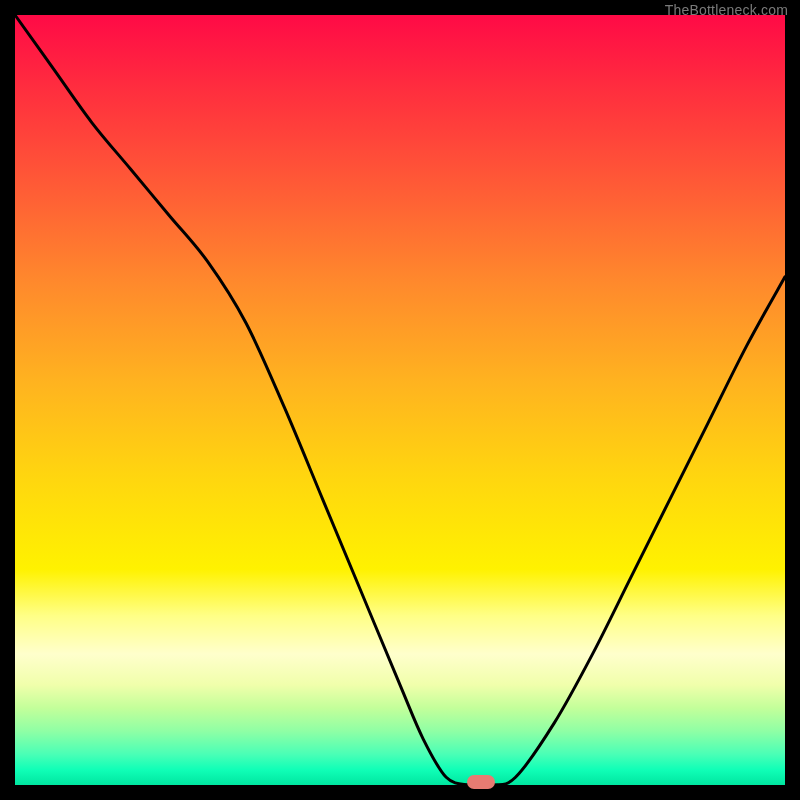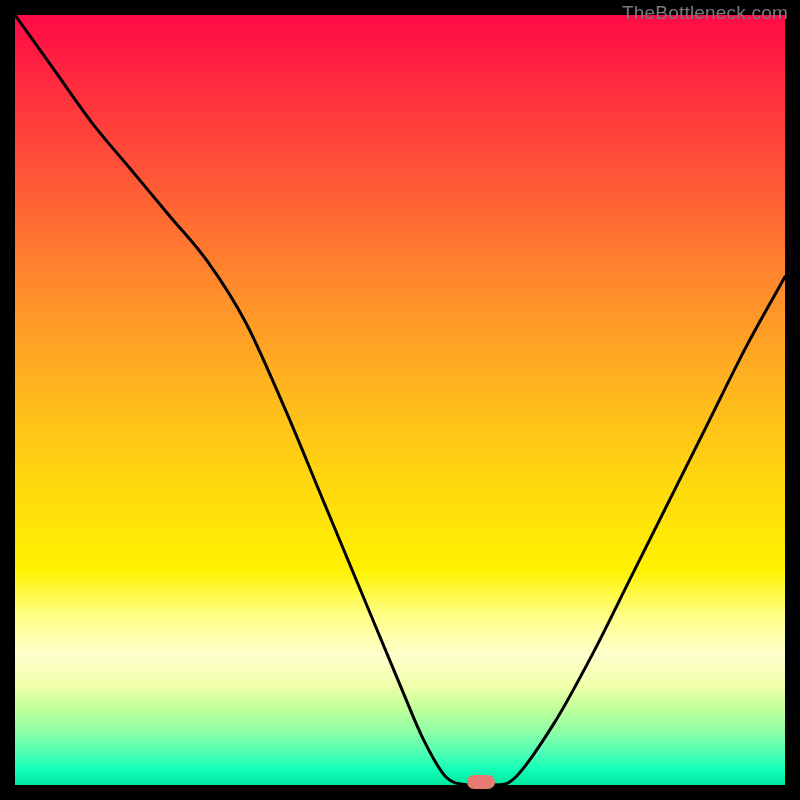--- a/index.html
+++ b/index.html
@@ -40,21 +40,21 @@
       #4affb6 96%,
       #10ffb7 98%,
       #00e6a0 100%
     );
   }
   .watermark {
     position: absolute;
     top: 2px;
     right: 12px;
     color: #7a7a7a;
-    font-size: 19px;
+    font-size: 14px;
     letter-spacing: 0.2px;
     user-select: none;
   }
   .curve-svg {
     position: absolute;
     left: 0;
     top: 0;
     width: 770px;
     height: 770px;
     overflow: visible;

